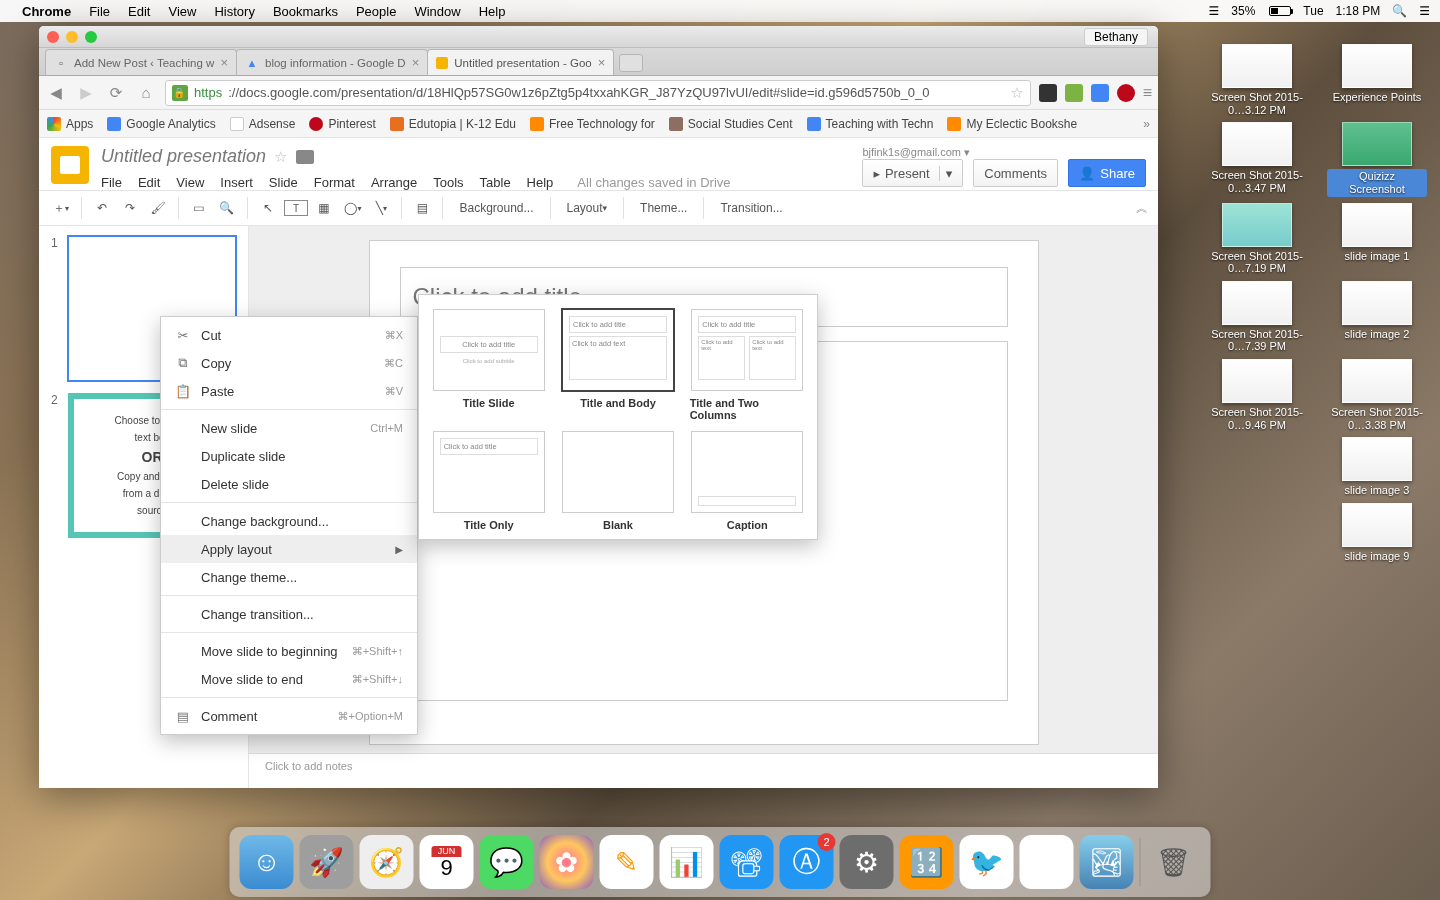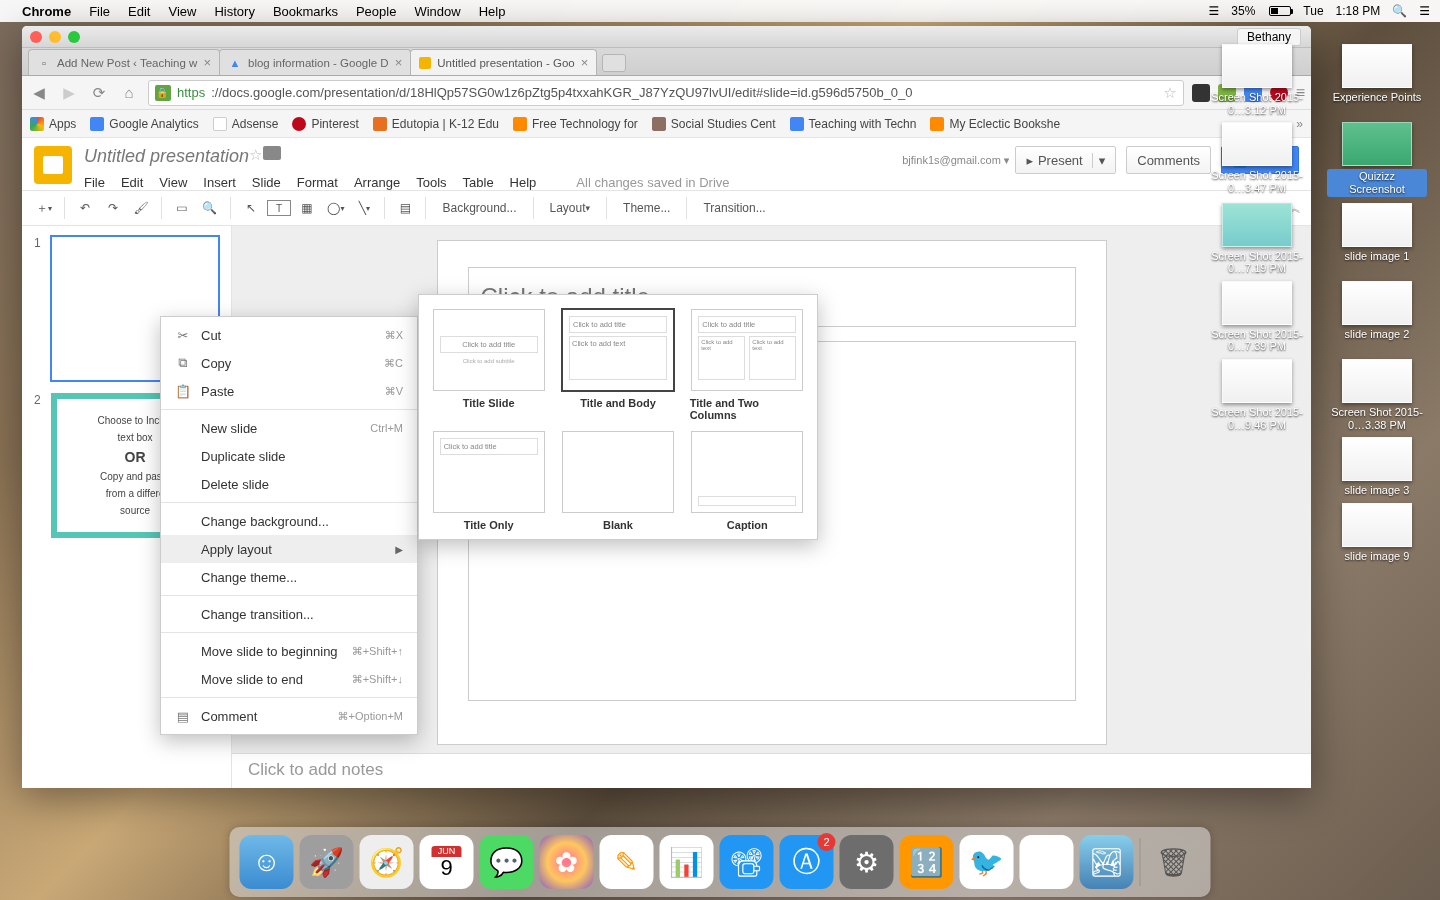--- a/index.html
+++ b/index.html
@@ -7,21 +7,21 @@
 
 .menubar{height:22px;background:rgba(255,255,255,0.95);display:flex;align-items:center;padding:0 10px;font-size:13px;color:#000}
 .menubar .apple{font-size:15px;margin-right:12px}
 .menubar .mitem{margin-right:18px;cursor:default}
 .menubar .spacer{flex:1}
 .menubar .right{display:flex;align-items:center;gap:12px;font-size:12px}
 .batt-shell{display:inline-block;width:22px;height:10px;border:1px solid #000;border-radius:2px;position:relative;margin-left:2px}
 .batt-shell::after{content:"";position:absolute;right:-3px;top:2px;width:2px;height:5px;background:#000;border-radius:0 1px 1px 0}
 .batt-fill{position:absolute;left:1px;top:1px;bottom:1px;width:35%;background:#000}
 
-.chrome-window{position:absolute;left:22px;top:26px;width:1289px;height:762px;background:#fff;border-radius:5px 5px 0 0;box-shadow:0 10px 40px rgba(0,0,0,.4);overflow:hidden}
+.chrome-window{position:absolute;left:39px;top:26px;width:1119px;height:762px;background:#fff;border-radius:5px 5px 0 0;box-shadow:0 10px 40px rgba(0,0,0,.4);overflow:hidden}
 .titlebar{height:22px;background:linear-gradient(#ebebeb,#d6d6d6);display:flex;align-items:center;padding:0 8px;border-bottom:1px solid #bdbdbd}
 .traffic{display:flex;gap:7px}
 .tl{width:12px;height:12px;border-radius:50%}
 .tl.r{background:#ff5f56}.tl.y{background:#ffbd2e}.tl.g{background:#27c93f}
 .titlebar .spacer{flex:1}
 .profile-btn{font-size:12px;background:#f5f5f5;border:1px solid #ccc;border-radius:3px;padding:1px 9px;margin-right:2px}
 
 .tabstrip{height:28px;background:linear-gradient(#d9d9d9,#cfcfcf);display:flex;align-items:flex-end;padding-left:6px;border-bottom:1px solid #aaa}
 .tab{height:26px;min-width:186px;background:#f2f2f2;border:1px solid #b5b5b5;border-bottom:none;border-radius:4px 4px 0 0;margin-right:-1px;display:flex;align-items:center;padding:0 8px;font-size:11.5px;color:#555;gap:6px;cursor:default}
 .tab.inactive{background:#e0e0e0;color:#666}
@@ -41,27 +41,27 @@
 
 .bmbar{height:28px;background:#f5f5f5;border-bottom:1px solid #e4e4e4;display:flex;align-items:center;padding:0 8px;gap:14px;font-size:12px;color:#444}
 .bm{display:flex;align-items:center;gap:5px;cursor:default;white-space:nowrap}
 .bm .ico{width:14px;height:14px;display:inline-block;border-radius:2px}
 .bmbar .chev{margin-left:auto;color:#888}
 
 .app{height:calc(100% - 22px - 28px - 34px - 28px);display:flex;flex-direction:column;background:#fff}
 .app-header{padding:8px 12px 0 12px;display:flex;align-items:flex-start}
 .app-logo{width:38px;height:38px;background:#f4b400;display:flex;align-items:center;justify-content:center;border-radius:4px;margin-right:12px}
 .app-logo-inner{width:20px;height:18px;background:#fff;border-radius:2px}
-.app-title-row{display:flex;align-items:flex-start;}
+.app-title-row{display:flex;align-items:center;gap:8px}
 .app-title{font-size:18px;font-style:italic;color:#777}
 .star{color:#bbb;font-size:15px}
 .folder{width:18px;height:14px;background:#888;border-radius:2px;display:inline-block}
 .menu-row{display:flex;gap:16px;font-size:13px;color:#333;margin-top:8px}
 .menu-row .mi{cursor:default}
-.saved{color:#999;margin-left:24px}
+.saved{color:#999;margin-left:8px}
 .header-right{margin-left:auto;display:flex;gap:10px;align-items:center}
 .email{font-size:11px;color:#888}
 .btn{height:28px;border:1px solid #ccc;background:linear-gradient(#fff,#f3f3f3);border-radius:2px;font-size:13px;display:flex;align-items:center;padding:0 10px;gap:5px;color:#555}
 .btn.share{background:#4285f4;color:#fff;border:1px solid #3075e6}
 
 .tools{height:36px;border-top:1px solid #e4e4e4;border-bottom:1px solid #e4e4e4;display:flex;align-items:center;padding:0 10px;gap:4px;font-size:12px;color:#555}
 .tbtn{min-width:24px;height:26px;display:flex;align-items:center;justify-content:center;padding:0 4px;cursor:default}
 .tbtn.txt{padding:0 8px}
 .sep{width:1px;height:22px;background:#e0e0e0;margin:0 4px}
 .expand{margin-left:auto;color:#999}
@@ -71,21 +71,21 @@
 .thumb-wrap{display:flex;gap:8px;margin-bottom:12px}
 .thumb-num{font-size:12px;color:#666;width:10px}
 .thumb{width:180px;height:145px;border:1px solid #ccc;background:#fff}
 .thumb.sel{outline:2px solid #4285f4;outline-offset:-1px}
 .thumb2{border:6px solid #55c6b5;padding:10px;font-size:10px;text-align:center;color:#444;display:flex;flex-direction:column;justify-content:center;gap:6px;font-family:"Comic Sans MS",cursive}
 .canvas-area{flex:1;background:#eee;position:relative;padding:14px 40px;overflow:hidden}
 .canvas-area::after{content:"";position:absolute;left:0;right:0;bottom:34px;height:1px;background:#ddd}
 .slide{width:670px;height:505px;background:#fff;margin:0 auto;border:1px solid #ccc;padding:26px 30px}
 .title-box{border:1px solid #ccc;height:60px;display:flex;align-items:center;padding:0 12px;font-size:24px;color:#777}
 .body-box{margin-top:14px;border:1px solid #ccc;height:360px}
-.notes{position:absolute;bottom:0;left:0;right:0;height:34px;padding:6px 16px;font-size:17px;color:#999;background:#fff}
+.notes{position:absolute;bottom:0;left:0;right:0;height:34px;padding:6px 16px;font-size:11px;color:#999;background:#fff}
 
 .ctxmenu{position:absolute;left:160px;top:316px;width:258px;background:#fff;border:1px solid #ccc;box-shadow:0 6px 20px rgba(0,0,0,.25);font-size:13px;color:#333;padding:4px 0;z-index:50}
 .ctx-item{height:28px;display:flex;align-items:center;padding:0 14px;gap:10px;cursor:default}
 .ctx-item:hover,.ctx-item.hl{background:#eee}
 .ctx-item .sc{margin-left:auto;color:#999;font-size:11px}
 .ctx-item .arrow{margin-left:auto;font-size:10px;color:#666}
 .ctx-item .cicon{width:16px;text-align:center;color:#777;display:inline-block}
 .ctx-sep{height:1px;background:#e4e4e4;margin:4px 0}
 
 .flyout{position:absolute;left:418px;top:294px;width:400px;background:#fff;border:1px solid #ccc;box-shadow:0 6px 20px rgba(0,0,0,.25);padding:14px 12px 8px;z-index:60;display:grid;grid-template-columns:repeat(3,1fr);gap:10px 14px}
@@ -247,21 +247,21 @@
           <span class="mi">Slide</span>
           <span class="mi">Format</span>
           <span class="mi">Arrange</span>
           <span class="mi">Tools</span>
           <span class="mi">Table</span>
           <span class="mi">Help</span>
           <span class="saved">All changes saved in Drive</span>
         </div>
       </div>
       <div class="header-right">
-        <div style="display:flex;flex-direction:row;align-items:center;gap:6px">
+        <div style="display:flex;flex-direction:column;align-items:flex-start;">
           <span class="email">bjfink1s@gmail.com ▾</span>
           <div style="display:flex;gap:10px">
             <div class="btn">
                 <span>▸</span>
                 <span>Present</span>
                 <span style="margin-left:4px;border-left:1px solid #ccc;padding-left:6px">▾</span>
               </div>
             <div class="btn">Comments</div>
             <div class="btn share">
                 <span>👤</span>

